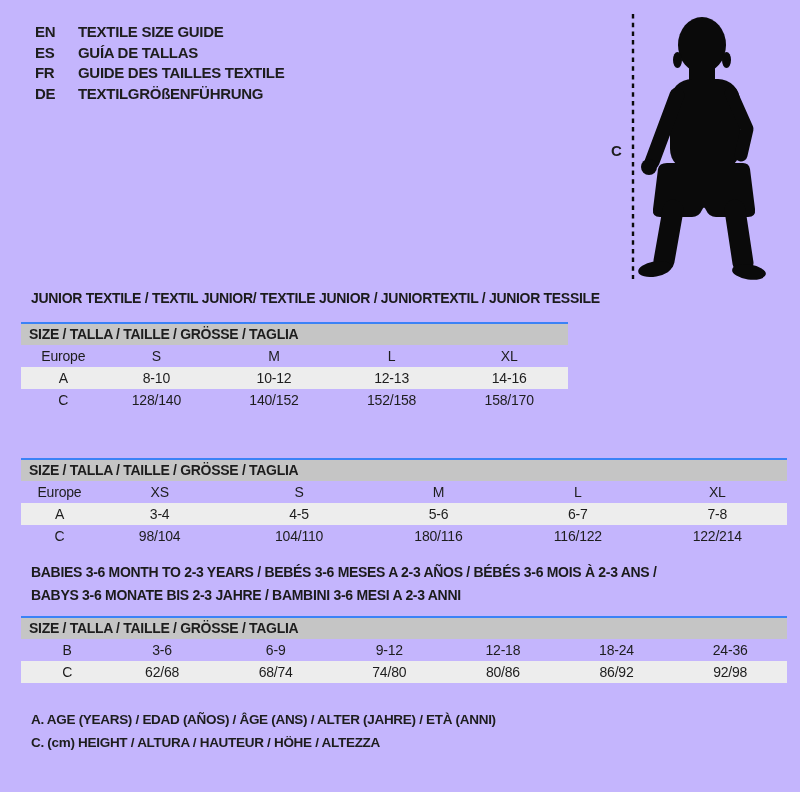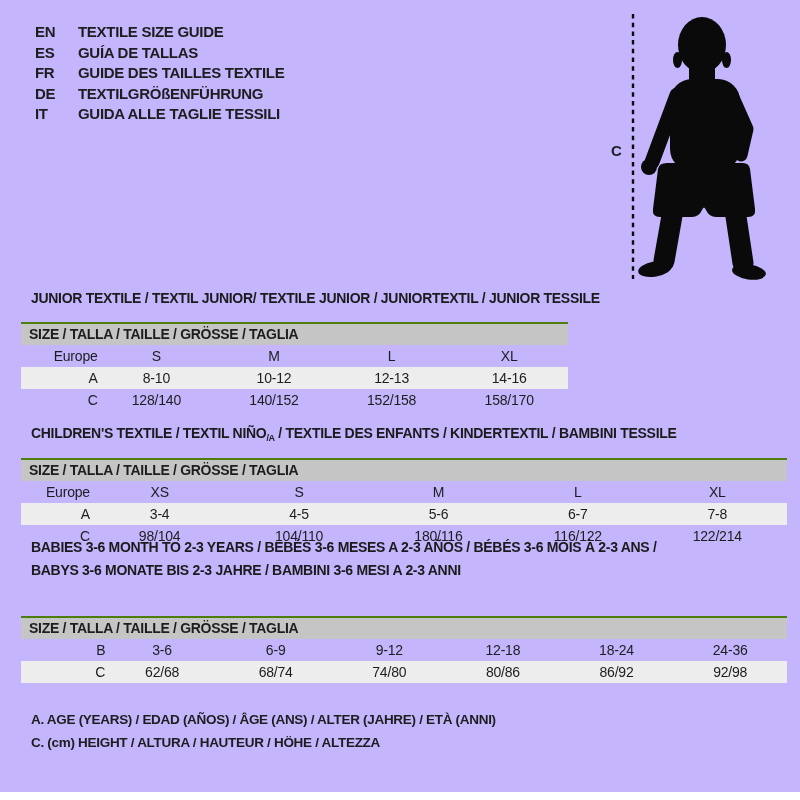--- a/index.html
+++ b/index.html
@@ -18,35 +18,35 @@
   .figure svg { position:absolute; left:0; top:0; }
   .measure-label { position:absolute; left:8px; top:137px; font-size:15px; font-weight:700; }
 
   
   .section-title {
     position:absolute; left:31px; font-size:14px; font-weight:700;
     letter-spacing:-0.3px; white-space:nowrap; color:#1b1b1b;
   }
   #junior-title  { top:290px; }
   #children-title{ top:425px; }
-  #babies-title  { top:536px; line-height:22.5px; }
+  #babies-title  { top:561px; line-height:22.5px; }
   .sub-inscript { font-size:9px; vertical-align:-3px; }
 
   
   .size-table {
     position:absolute; border-collapse:collapse; table-layout:fixed;
     font-size:14px; letter-spacing:-0.2px; color:#1d1d1d;
   }
   .size-table th.bar {
-    background:#c5c5c5; border-top:2px solid #4d7c0f;
+    background:#c5c5c5; border-top:2px solid #3b82f6;
     font-weight:700; font-size:14px; text-align:left;
     padding:1px 0 2px 8px; height:18px; letter-spacing:-0.3px; white-space:nowrap;
   }
   .size-table td { height:22px; text-align:center; font-weight:400; padding:0; }
-  .size-table td.lbl { text-align:right; padding-left:8px; }
+  .size-table td.lbl { text-align:center; padding-left:8px; }
   .size-table tr.shaded { background:#ededed; }
   #junior-table   { left:21px; top:322px; width:547px; }
   #children-table { left:21px; top:458px; width:766px; }
   #babies-table   { left:21px; top:616px; width:766px; }
 
   
   .footnotes { position:absolute; left:31px; top:709px; }
   .footnote { font-size:13.5px; font-weight:700; letter-spacing:-0.3px; line-height:22.6px; white-space:nowrap; }
 </style>
 </head>
@@ -59,23 +59,20 @@
       <span class="lang-code">EN</span><span>TEXTILE SIZE GUIDE</span>
     </div>
     <div class="lang-row">
       <span class="lang-code">ES</span><span>GUÍA DE TALLAS</span>
     </div>
     <div class="lang-row">
       <span class="lang-code">FR</span><span>GUIDE DES TAILLES TEXTILE</span>
     </div>
     <div class="lang-row">
       <span class="lang-code">DE</span><span>TEXTILGRÖßENFÜHRUNG</span>
-    </div>
-    <div class="lang-row">
-      <span class="lang-code">IT</span><span>GUIDA ALLE TAGLIE TESSILI</span>
     </div>
   </div>
 
   <div class="figure">
     <span class="measure-label">C</span>
     <svg width="176" height="282" viewBox="0 0 176 282">
 
       <line x1="30" y1="9" x2="30" y2="274" stroke="#0a0a0a" stroke-width="2.4" stroke-dasharray="4.5 4.2"></line>
 
       <g fill="#0a0a0a" stroke="none">
@@ -128,23 +125,20 @@
       <tr>
         <td class="lbl">C</td>
         <td>128/140</td>
         <td>140/152</td>
         <td>152/158</td>
         <td>158/170</td>
       </tr>
     </tbody>
   </table>
 
-  <div class="section-title" id="children-title">
-    <span>CHILDREN'S TEXTILE / TEXTIL NIÑO</span><span class="sub-inscript">/A</span><span> / TEXTILE DES ENFANTS / KINDERTEXTIL / BAMBINI TESSILE</span>
-  </div>
   <table class="size-table" id="children-table">
     <colgroup>
         <col style="width:9%">
         <col style="width:18.2%">
         <col style="width:18.2%">
         <col style="width:18.2%">
         <col style="width:18.2%">
         <col style="width:18.2%">
       </colgroup>
     <thead>

